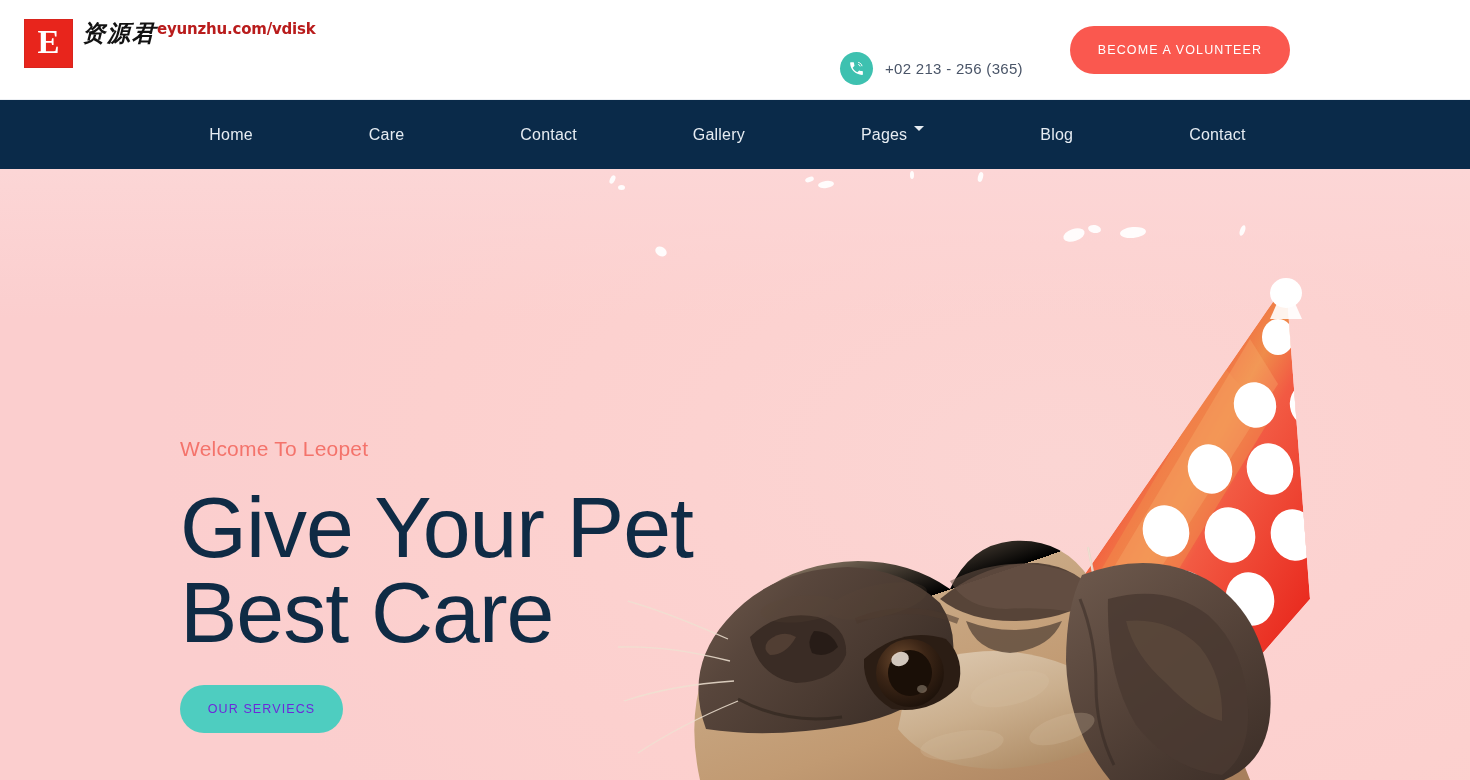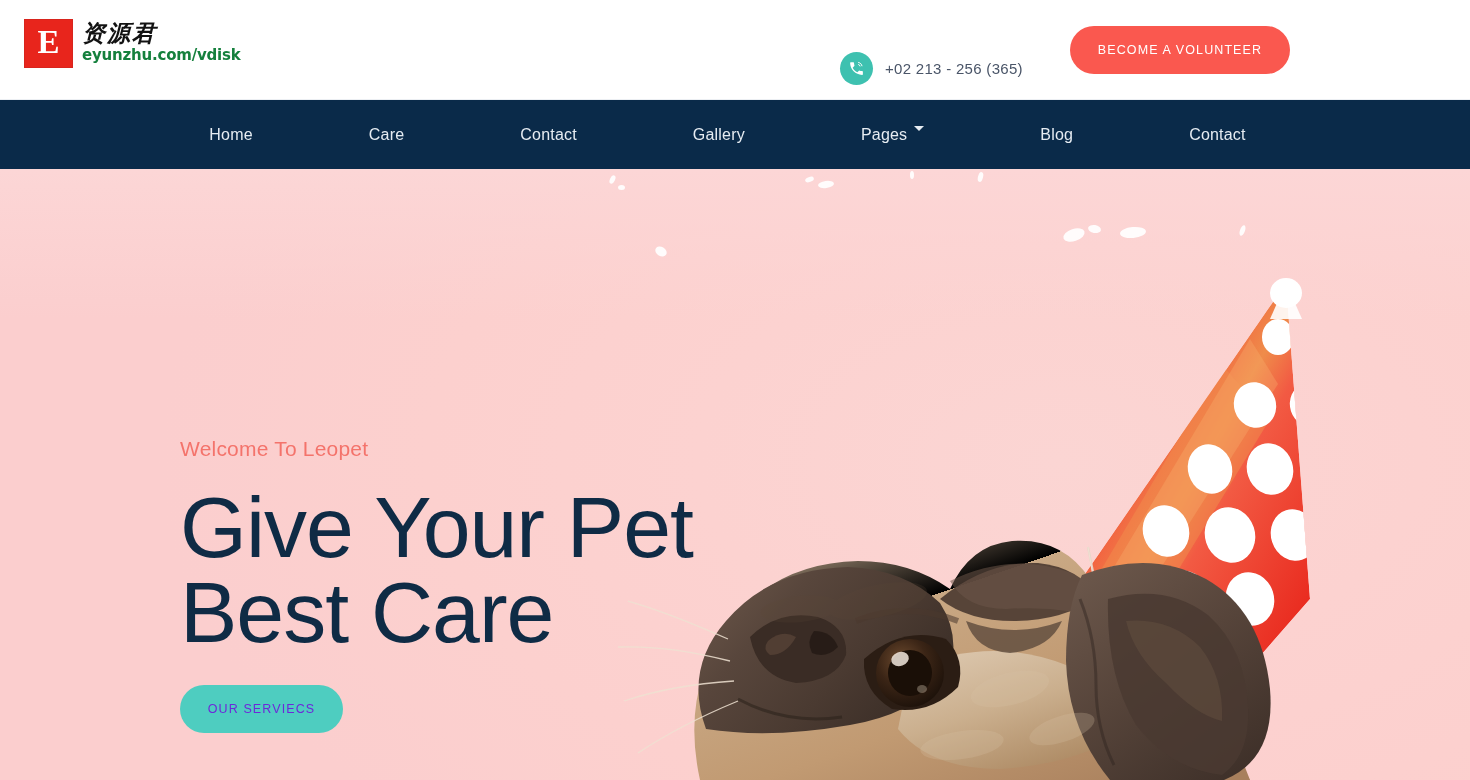--- a/index.html
+++ b/index.html
@@ -50,38 +50,38 @@
     color: #ffffff;
     font-family: "Liberation Serif", serif;
     font-weight: bold;
     font-size: 33px;
     line-height: 1;
     letter-spacing: 0;
     margin-top: -2px;
   }
   .logo-text {
     display: flex;
-    flex-direction: column;
+    flex-direction: row;
     justify-content: center;
     padding-top: 1px;
   }
   .logo-cn {
     font-family: "DejaVu Serif", serif;
     font-size: 23px;
     color: #121212;
     line-height: 26px;
     letter-spacing: 2px;
     font-style: italic;
     font-weight: bold;
   }
   .logo-url {
     font-family: "DejaVu Sans", sans-serif;
     font-size: 15px;
     font-weight: bold;
-    color: #15803d;
+    color: #b91c1c;
     line-height: 18px;
     letter-spacing: -0.2px;
   }
 
   .contact-block {
     position: absolute;
     left: 840px; top: 52px;
     display: flex;
     align-items: center;
     gap: 12px;

